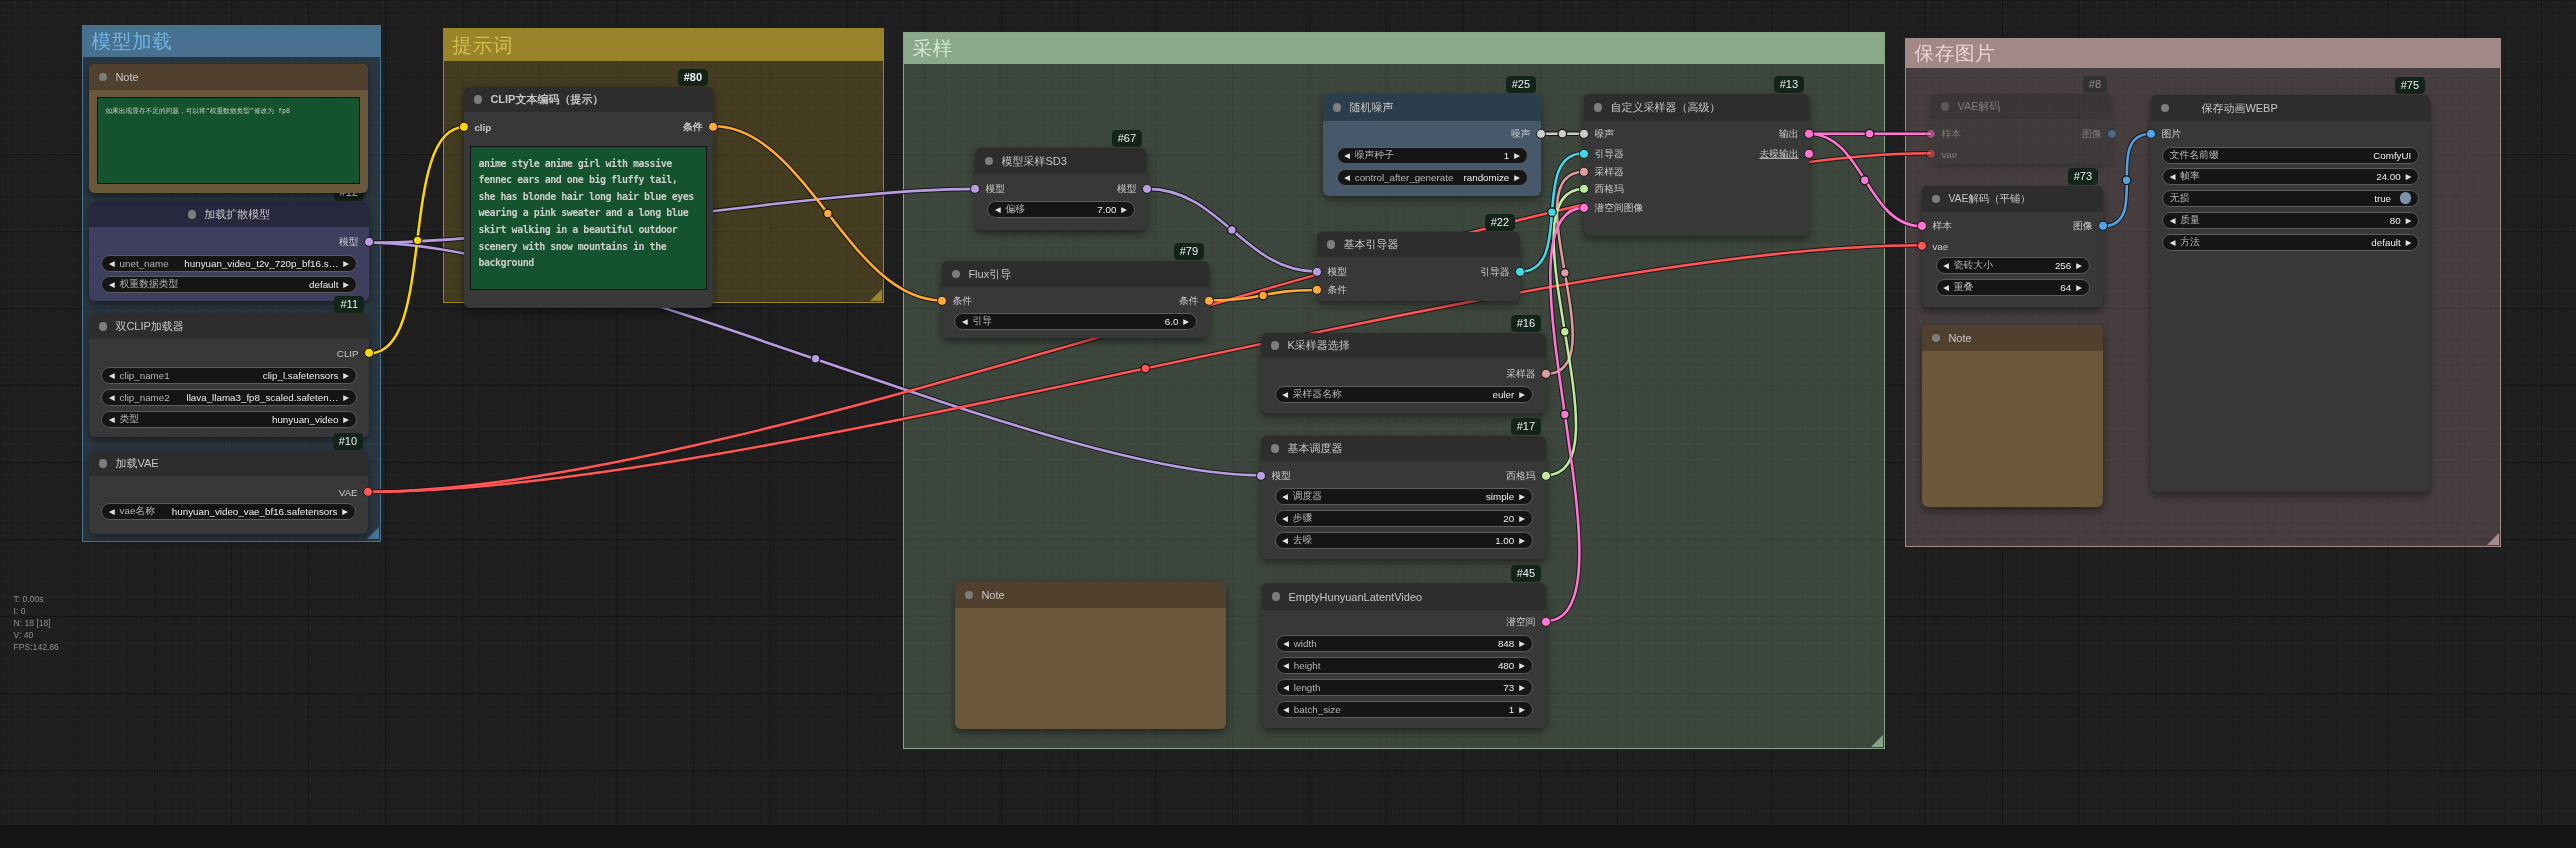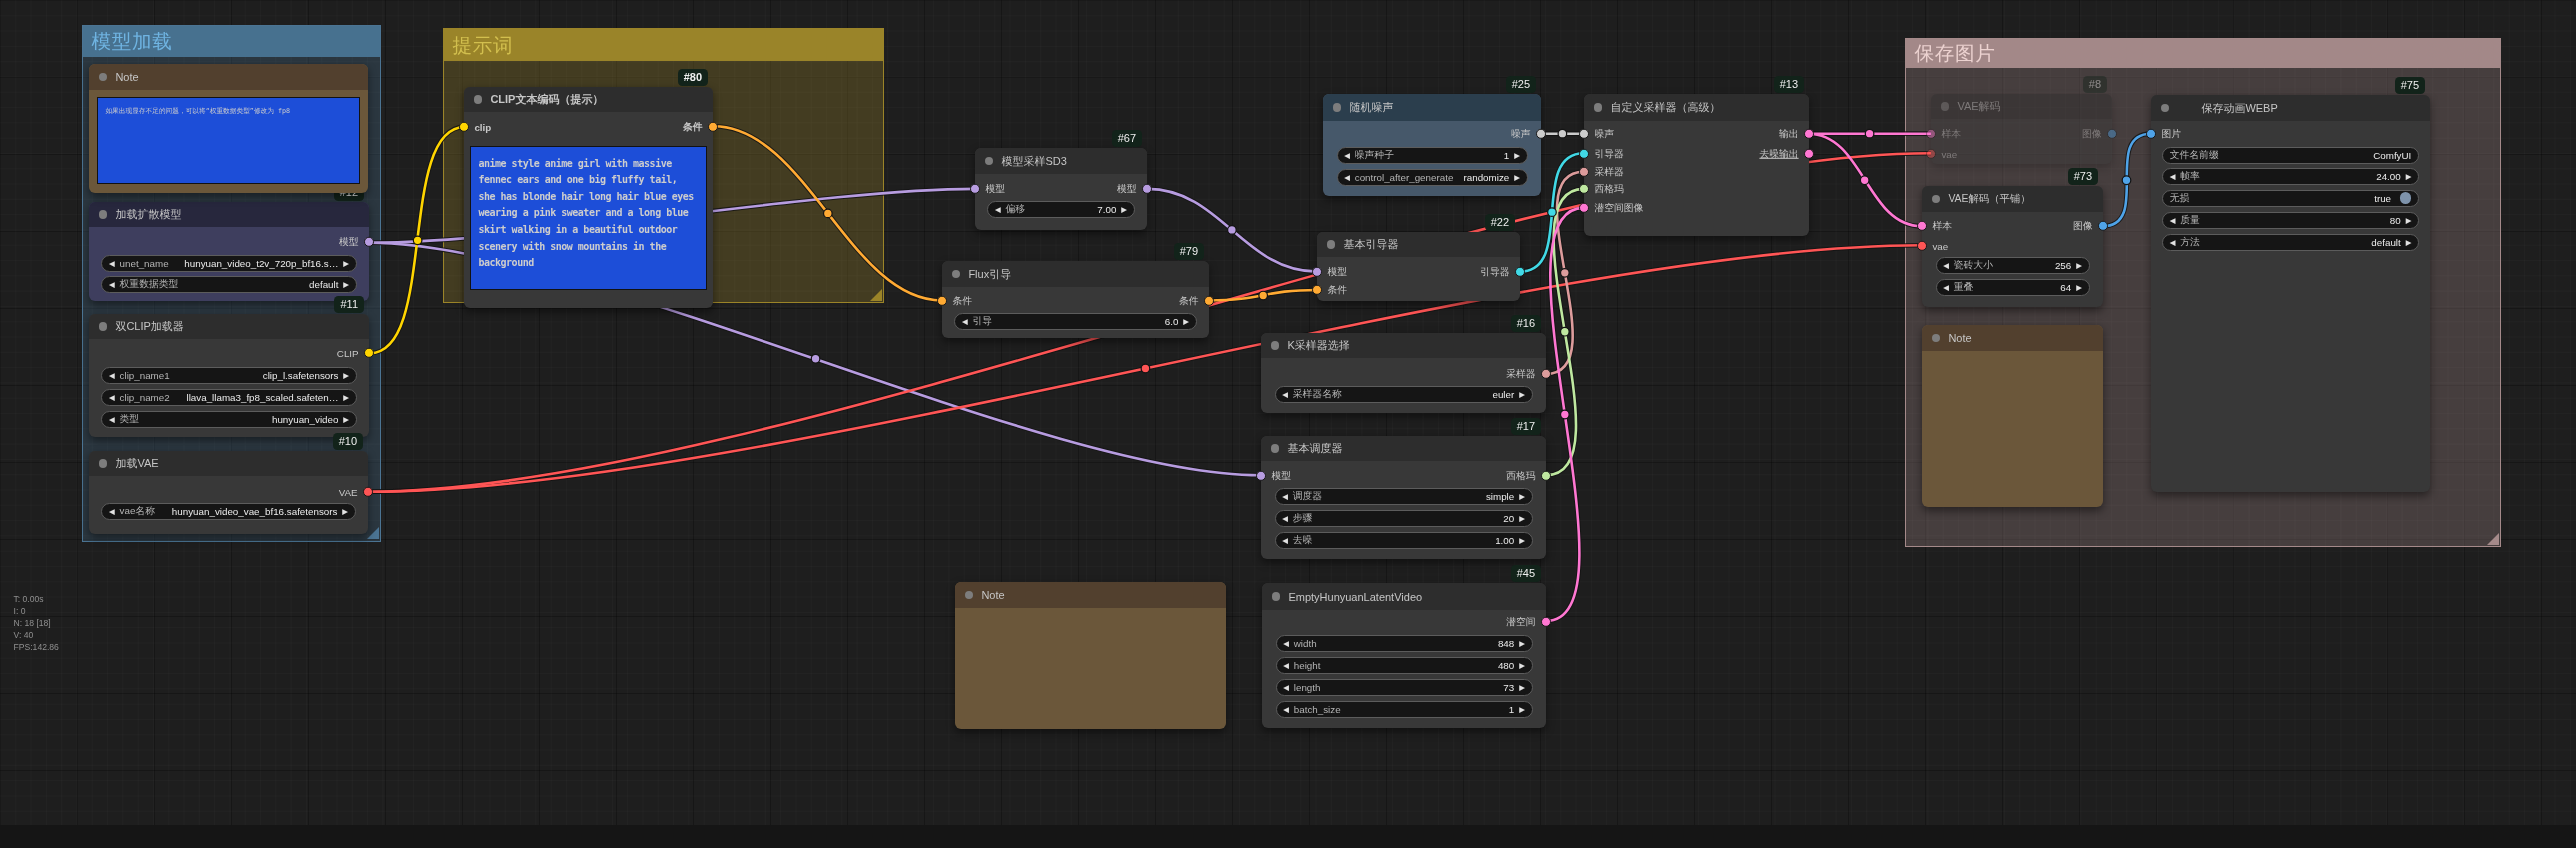--- a/index.html
+++ b/index.html
@@ -34,27 +34,27 @@
   .port{position:absolute;display:flex;align-items:center;gap:5.5px;height:18.4px;transform:translateY(-50%);
     color:#c9c9c9;font-size:9.8px;white-space:nowrap;}
   .port.in{left:-4.9px;}
   .port.out{right:-4.9px;flex-direction:row-reverse;}
   .pdot{flex:0 0 auto;width:9.8px;height:9.8px;border-radius:50%;border:1.8px solid #191919;box-sizing:border-box;background:#999;}
   .widget{position:absolute;height:16.6px;background:#151515;border:0.9px solid #5c5c5c;border-radius:8.6px;
     display:flex;align-items:center;gap:4.9px;padding:0 6.7px;font-size:9.8px;color:#b5b5b5;box-sizing:border-box;white-space:nowrap;overflow:hidden;}
   .widget .val{margin-left:auto;color:#ececec;}
   .widget .arr{flex:0 0 auto;color:#e2e2e2;font-size:7.4px;}
   .widget .tgl{flex:0 0 auto;width:11.7px;height:11.7px;border-radius:50%;background:#7e93ab;margin-left:3.7px;}
-  .ntext{position:absolute;background:#1d4ed8;border:0.6px solid #121212;color:#cdcdcd;
+  .ntext{position:absolute;background:#14532d;border:0.6px solid #121212;color:#cdcdcd;
     font-family:"DejaVu Sans Mono","Liberation Mono",monospace;white-space:pre-wrap;box-sizing:border-box;}
   
   .node.nnote{background:#6b573a;}
   .node.nnote .hd{background:#52402e;}
   .node.npurple{background:#3e3e5e;}
-  .node.npurple .hd{background:#27273d;}
+  .node.npurple .hd{background:#27273d;justify-content:center;}
   .node.nslate{background:#46586a;}
   .node.nslate .hd{background:#2b3e4d;}
   .node.muted{opacity:.42;}
   
   #stats{position:absolute;left:13.5px;top:593px;color:#8f8f8f;font-size:8.6px;line-height:12px;z-index:1;}
 </style>
 </head>
 <body>
 
 <div id="canvas">
@@ -64,20 +64,25 @@
       <span class="gtitle">模型加载</span>
     </header>
   </section>
 
   <section class="group" style="left:443px;top:28px;width:439px;height:273px;--gc:#9b8428;--gbg:rgba(155,133,42,.30);--ghd:#9a8429;--gt:#d2bf4e;--ghh:32px;">
     <header class="ghd">
       <span class="gtitle">提示词</span>
     </header>
   </section>
 
+  <section class="group" style="left:903px;top:32px;width:980px;height:715px;--gc:#87a586;--gbg:rgba(135,165,134,.30);--ghd:#8aa88a;--gt:#d3e6d2;--ghh:31px;">
+    <header class="ghd">
+      <span class="gtitle">采样</span>
+    </header>
+  </section>
 
   <section class="group" style="left:1905px;top:38px;width:594px;height:507px;--gc:#a58a8a;--gbg:rgba(165,138,138,.30);--ghd:#a38888;--gt:#ecd2d0;--ghh:29.4px;">
     <header class="ghd">
       <span class="gtitle">保存图片</span>
     </header>
   </section>
 
   <svg id="wires" width="2576" height="848" viewBox="0 0 4199 1383">
 
     <path class="o" d="M602,396 C852,396 1340,308 1590,308"></path>

